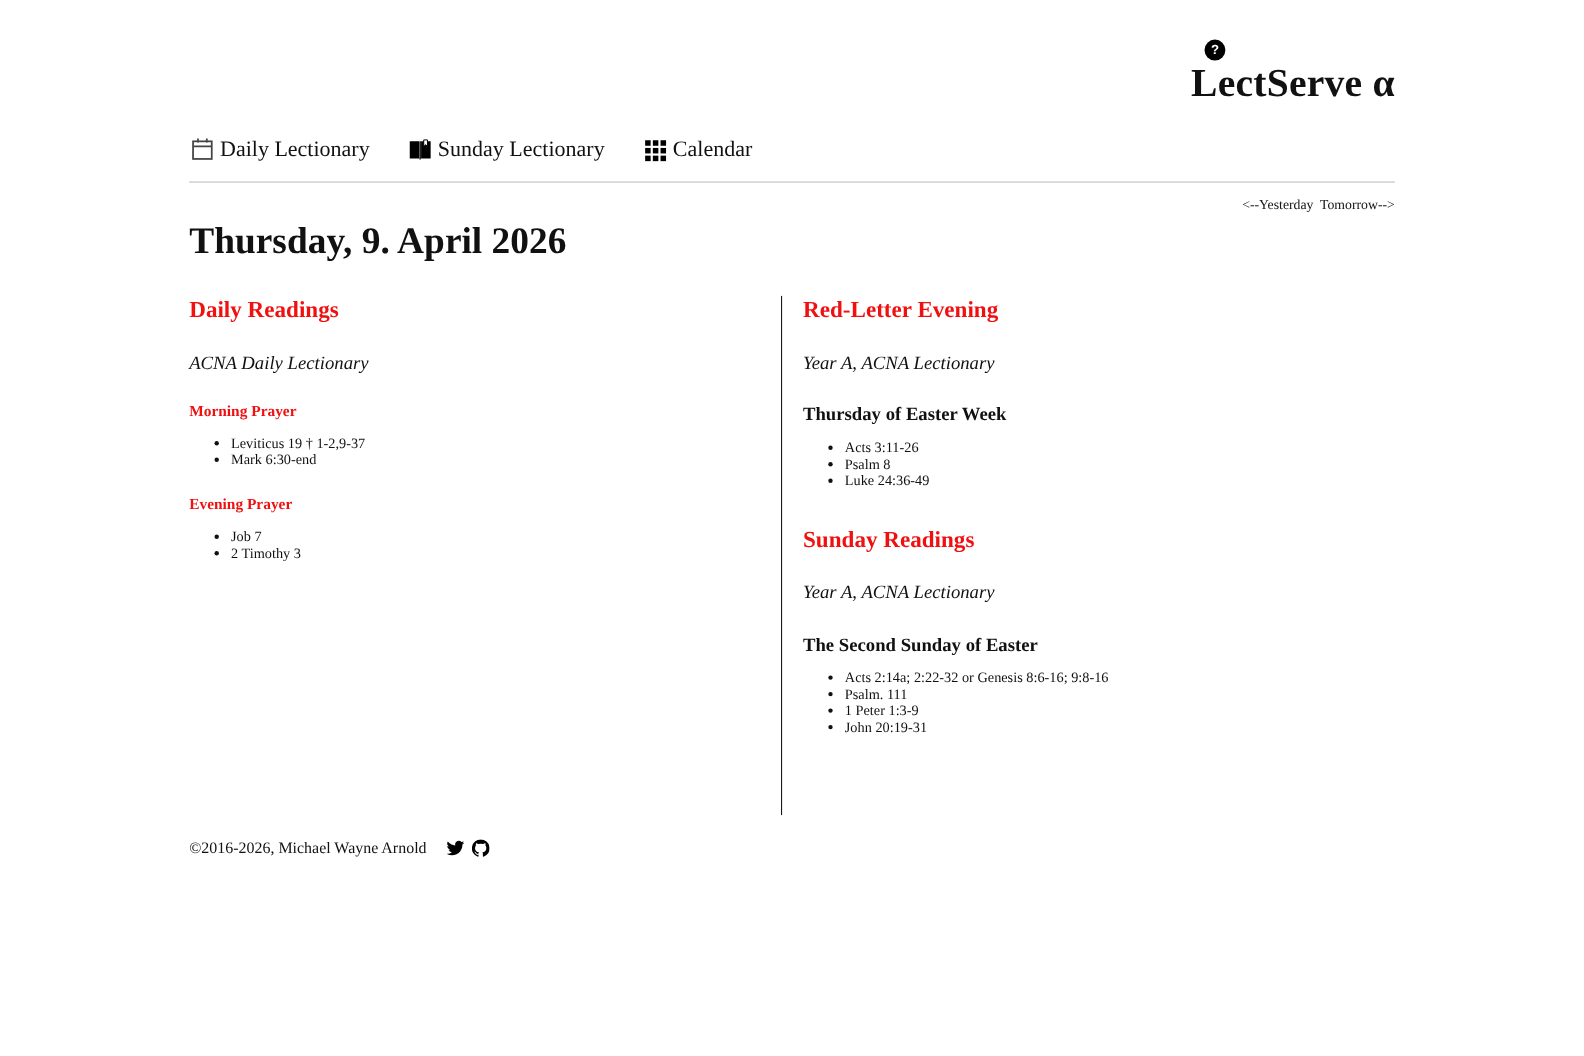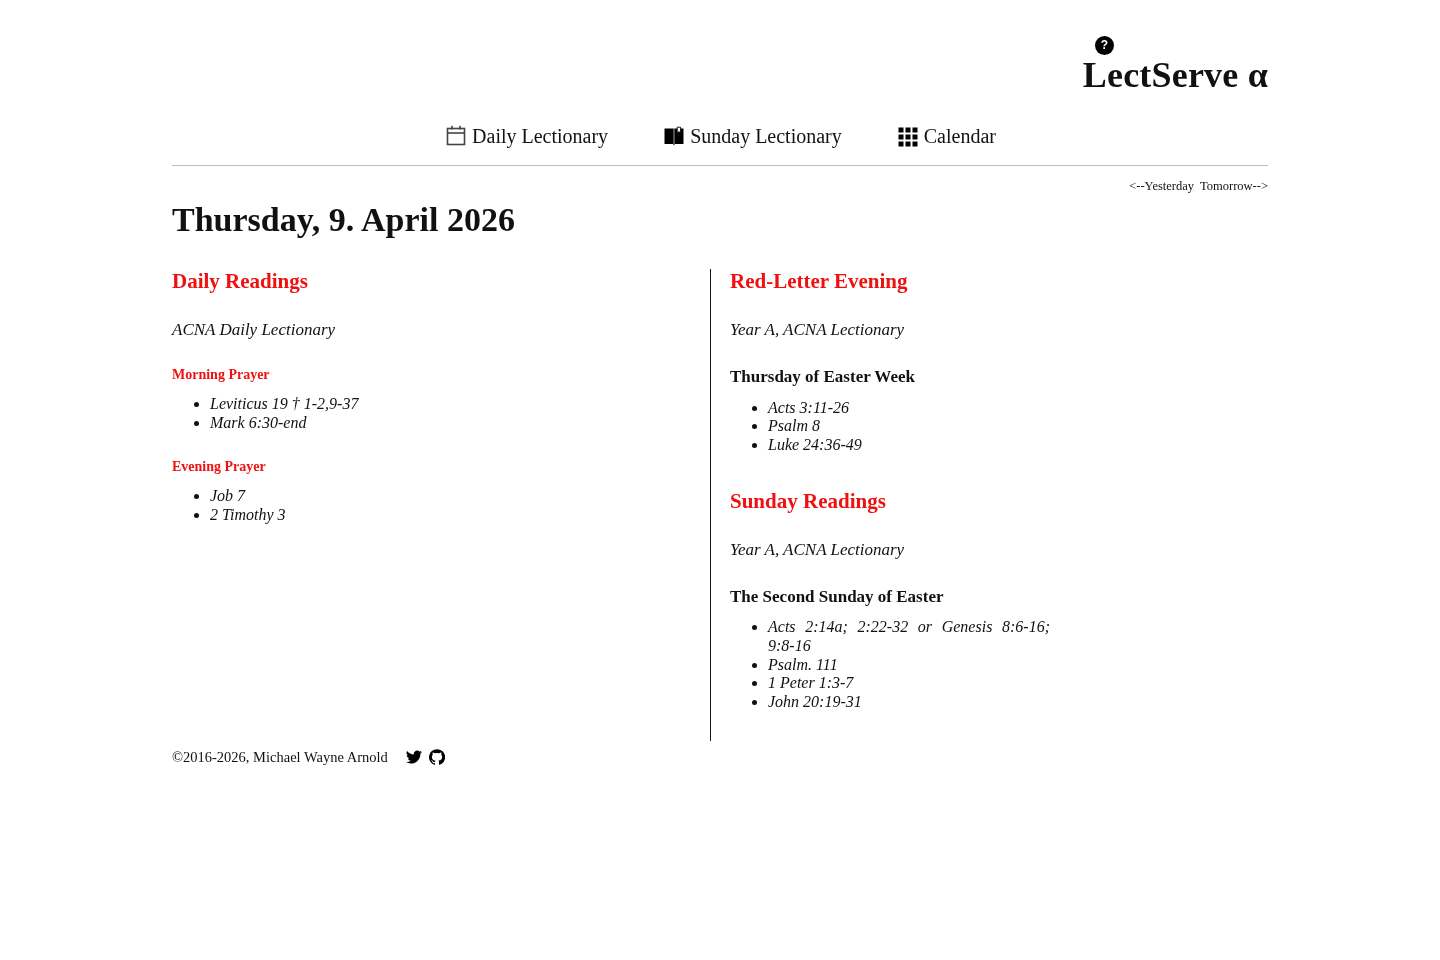--- a/index.html
+++ b/index.html
@@ -48,23 +48,22 @@
     font-weight: bold;
     letter-spacing: 0.2px;
     margin: 0;
     padding-top: 56px;
     line-height: 1.1;
   }
 
   
   .mainnav {
     display: flex;
-    justify-content: center;
     align-items: center;
-    gap: 54px;
+    gap: 34px;
     margin-top: 28px;
   }
   .navitem {
     display: flex;
     align-items: center;
     gap: 4px;
     font-size: 20px;
     color: #111111;
     text-decoration: none;
     cursor: pointer;
@@ -158,37 +157,36 @@
     font-weight: bold;
     margin: 27px 0 0 0;
     line-height: 1.2;
   }
   ul.readings {
     margin: 11px 0 0 0;
     padding-left: 38px;
     list-style: disc;
   }
   ul.readings li {
-    font-size: 16px;
+    font-size: 13px;
     line-height: 1.16;
     margin: 0;
     padding: 0;
     text-align: justify;
-    font-style: italic;
   }
   ul.readings.narrow li { max-width: 282px; }
 
   .spacer-lg { height: 34px; }
 
   
   .footer {
     display: flex;
     align-items: center;
     gap: 12px;
-    margin-top: 8px;
+    margin-top: 22px;
     font-size: 14.5px;
     color: #111111;
     line-height: 1;
   }
   .footer .social {
     display: flex;
     align-items: center;
     gap: 7px;
     margin-left: 6px;
   }
@@ -295,21 +293,21 @@
       </ul>
 
       <div class="spacer-lg"></div>
 
       <h3 class="section-head sub">Sunday Readings</h3>
       <p class="lect-name">Year A, ACNA Lectionary</p>
       <h4 class="occasion-head">The Second Sunday of Easter</h4>
       <ul class="readings narrow">
         <li>Acts 2:14a; 2:22-32 or Genesis 8:6-16; 9:8-16</li>
         <li>Psalm. 111</li>
-        <li>1 Peter 1:3-7</li>
+        <li>1 Peter 1:3-9</li>
         <li>John 20:19-31</li>
       </ul>
 
     </div>
   </div>
 
   <div class="footer">
     <span>©2016-2026, Michael Wayne Arnold</span>
     <span class="social">
       <a>

